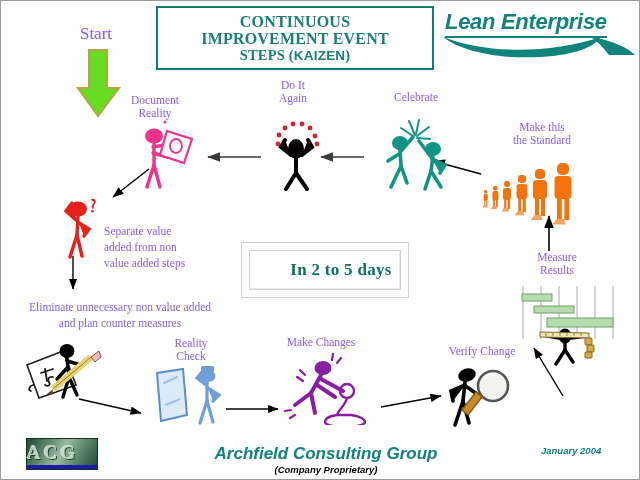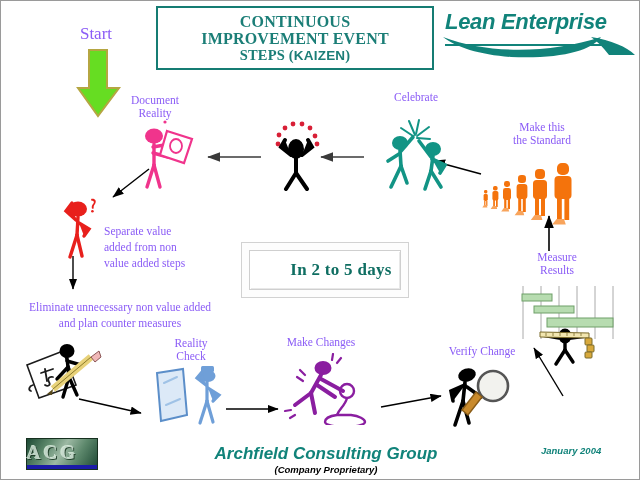--- a/index.html
+++ b/index.html
@@ -28,21 +28,21 @@
   }
   #title-box .tline.k{font-family:"Liberation Sans",sans-serif;font-size:13.5px;}
   #title-box .tline.k .ser{font-family:"Liberation Serif",serif;font-size:14.5px;}
 
   
   #lean-logo{left:440px;top:6px;width:196px;height:52px;}
   #lean-logo .ltext{
     position:absolute;left:4px;top:2px;
     font-family:"Liberation Sans",sans-serif;
     font-style:italic;font-weight:bold;font-size:22px;color:#11837a;
-    border-bottom:2px solid #11837a;padding-bottom:9px;letter-spacing:-.3px;
+    border-bottom:2px solid #11837a;padding-bottom:1px;letter-spacing:-.3px;
   }
   #lean-logo svg{position:absolute;left:0;top:26px;}
 
   
   .lbl{font-family:"Liberation Serif",serif;font-weight:normal;color:#8b5cf6;
        font-size:11.5px;line-height:13px;text-align:center;}
   .lbl.left{text-align:left;}
   .lbl.big{font-size:17px;}
 
   
@@ -168,20 +168,24 @@
       <path d="M16,28 L33,25"></path>
       <path d="M16,34 L31,38"></path>
     </g>
     <g stroke="#f0348c" fill="#fff" stroke-width="2.2">
       <path d="M30,12 L55,20 L47,44 L23,36 z"></path>
     </g>
     <ellipse cx="39" cy="27" rx="6" ry="7" fill="none" stroke="#f0348c" stroke-width="1.8"></ellipse>
     <circle cx="28" cy="3" r="1.6" fill="#f0348c"></circle>
   </svg>
 
+  <div class="abs lbl" style="left:258px;top:78px;width:68px;">
+    <div>Do It</div>
+    <div>Again</div>
+  </div>
   <svg class="fig" style="left:262px;top:110px;" width="66" height="80">
     <g fill="#d81f36">
       <circle cx="16" cy="24" r="2.4"></circle>
         <circle cx="22" cy="17" r="2.4"></circle>
         <circle cx="30" cy="13" r="2.4"></circle>
       <circle cx="39" cy="13" r="2.4"></circle>
         <circle cx="47" cy="17" r="2.4"></circle>
         <circle cx="52" cy="25" r="2.4"></circle>
       <circle cx="15" cy="33" r="2.4"></circle>
         <circle cx="54" cy="33" r="2.4"></circle>

